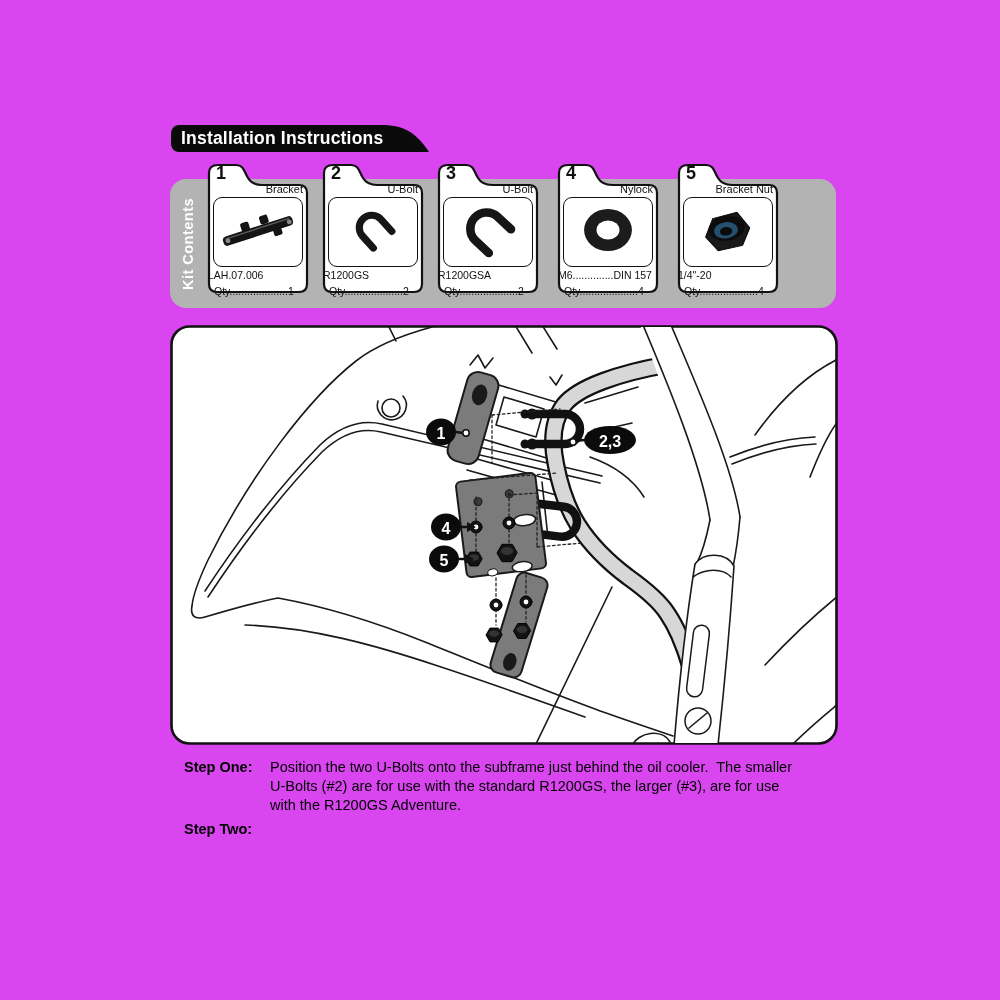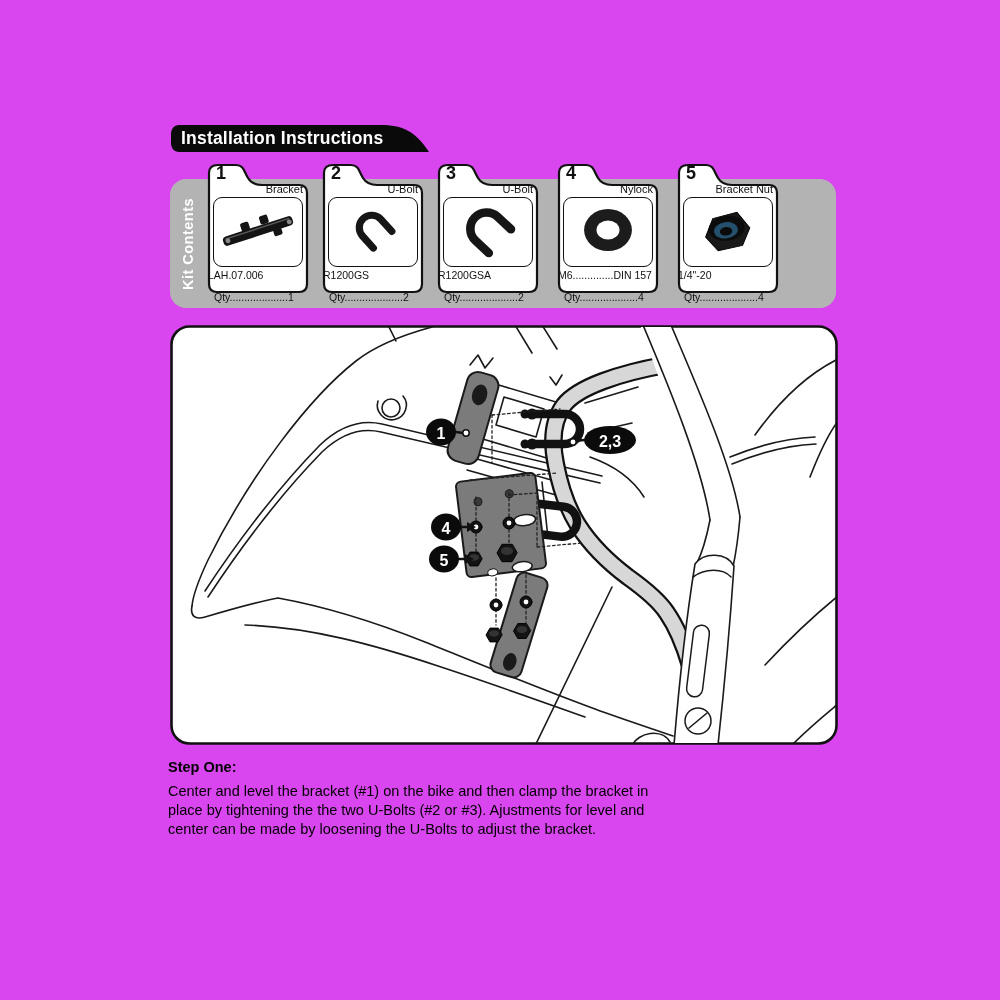--- a/index.html
+++ b/index.html
@@ -15,27 +15,27 @@
   .kit-strip { position:absolute; left:170px; top:179px; width:666px; height:129px; background:#b3b3b3; border-radius:16px; }
   .kit-sidebar { position:absolute; left:170px; top:179px; width:37px; height:129px; display:flex; align-items:center; justify-content:center; }
   .kit-sidebar span { transform:rotate(-90deg); white-space:nowrap; color:#fff; font-weight:bold; font-size:14.5px; letter-spacing:.5px; }
 
   .kit-box { position:absolute; top:163px; width:102px; height:131px; }
   .kit-box svg.outline { position:absolute; left:0; top:0; }
   .kb-num { position:absolute; left:9px; top:0px; font-size:18px; font-weight:bold; color:#111; }
   .kb-name { position:absolute; right:6px; top:20px; font-size:11px; color:#111; }
   .kb-frame { position:absolute; left:6px; top:34px; width:90px; height:70px; border:1.6px solid #111; border-radius:9px; background:#fff; overflow:hidden; }
   .kb-spec { position:absolute; left:1px; top:106px; font-size:10.5px; color:#111; white-space:nowrap; }
-  .kb-qty  { position:absolute; left:7px; top:128px; font-size:10.5px; color:#111; white-space:nowrap; }
+  .kb-qty  { position:absolute; left:7px; top:122px; font-size:10.5px; color:#111; white-space:nowrap; }
 
   
   .diagram { position:absolute; left:170px; top:325px; width:668px; height:420px; }
 
   
-  .steps { position:absolute; left:168px; top:758px; width:690px; }
+  .steps { position:absolute; left:184px; top:758px; width:690px; }
   .step-row { display:flex; margin-bottom:5px; }
   .step-label { width:86px; flex:0 0 86px; font-weight:bold; font-size:14.5px; line-height:19px; color:#000; }
   .step-text { width:596px; font-size:14.5px; line-height:19px; color:#000; white-space:pre-wrap; }
 </style>
 </head>
 <body>
 
 <div id="page">
 
   <div class="banner">
@@ -328,21 +328,22 @@
           <ellipse cx="274" cy="234" rx="15" ry="13.5" fill="#0b0b0b" stroke="none"></ellipse>
           <text x="274" y="235" fill="#fff" stroke="none" font-size="16" font-weight="bold" text-anchor="middle" dominant-baseline="central">5</text>
         </g>
       </g>
     </svg>
   </div>
 
   <div class="steps">
     <div class="step-row">
       <div class="step-label">Step One:</div>
+      <div class="step-text">Position the two U-Bolts onto the subframe just behind the oil cooler.  The smaller
+U-Bolts (#2) are for use with the standard R1200GS, the larger (#3), are for use
+with the R1200GS Adventure.</div>
     </div>
     <div class="step-row">
-      <div class="step-text">Center and level the bracket (#1) on the bike and then clamp the bracket in
-place by tightening the the two U-Bolts (#2 or #3). Ajustments for level and
-center can be made by loosening the U-Bolts to adjust the bracket.</div>
+      <div class="step-label">Step Two:</div>
     </div>
   </div>
 
 </div>
 
 </body></html>

